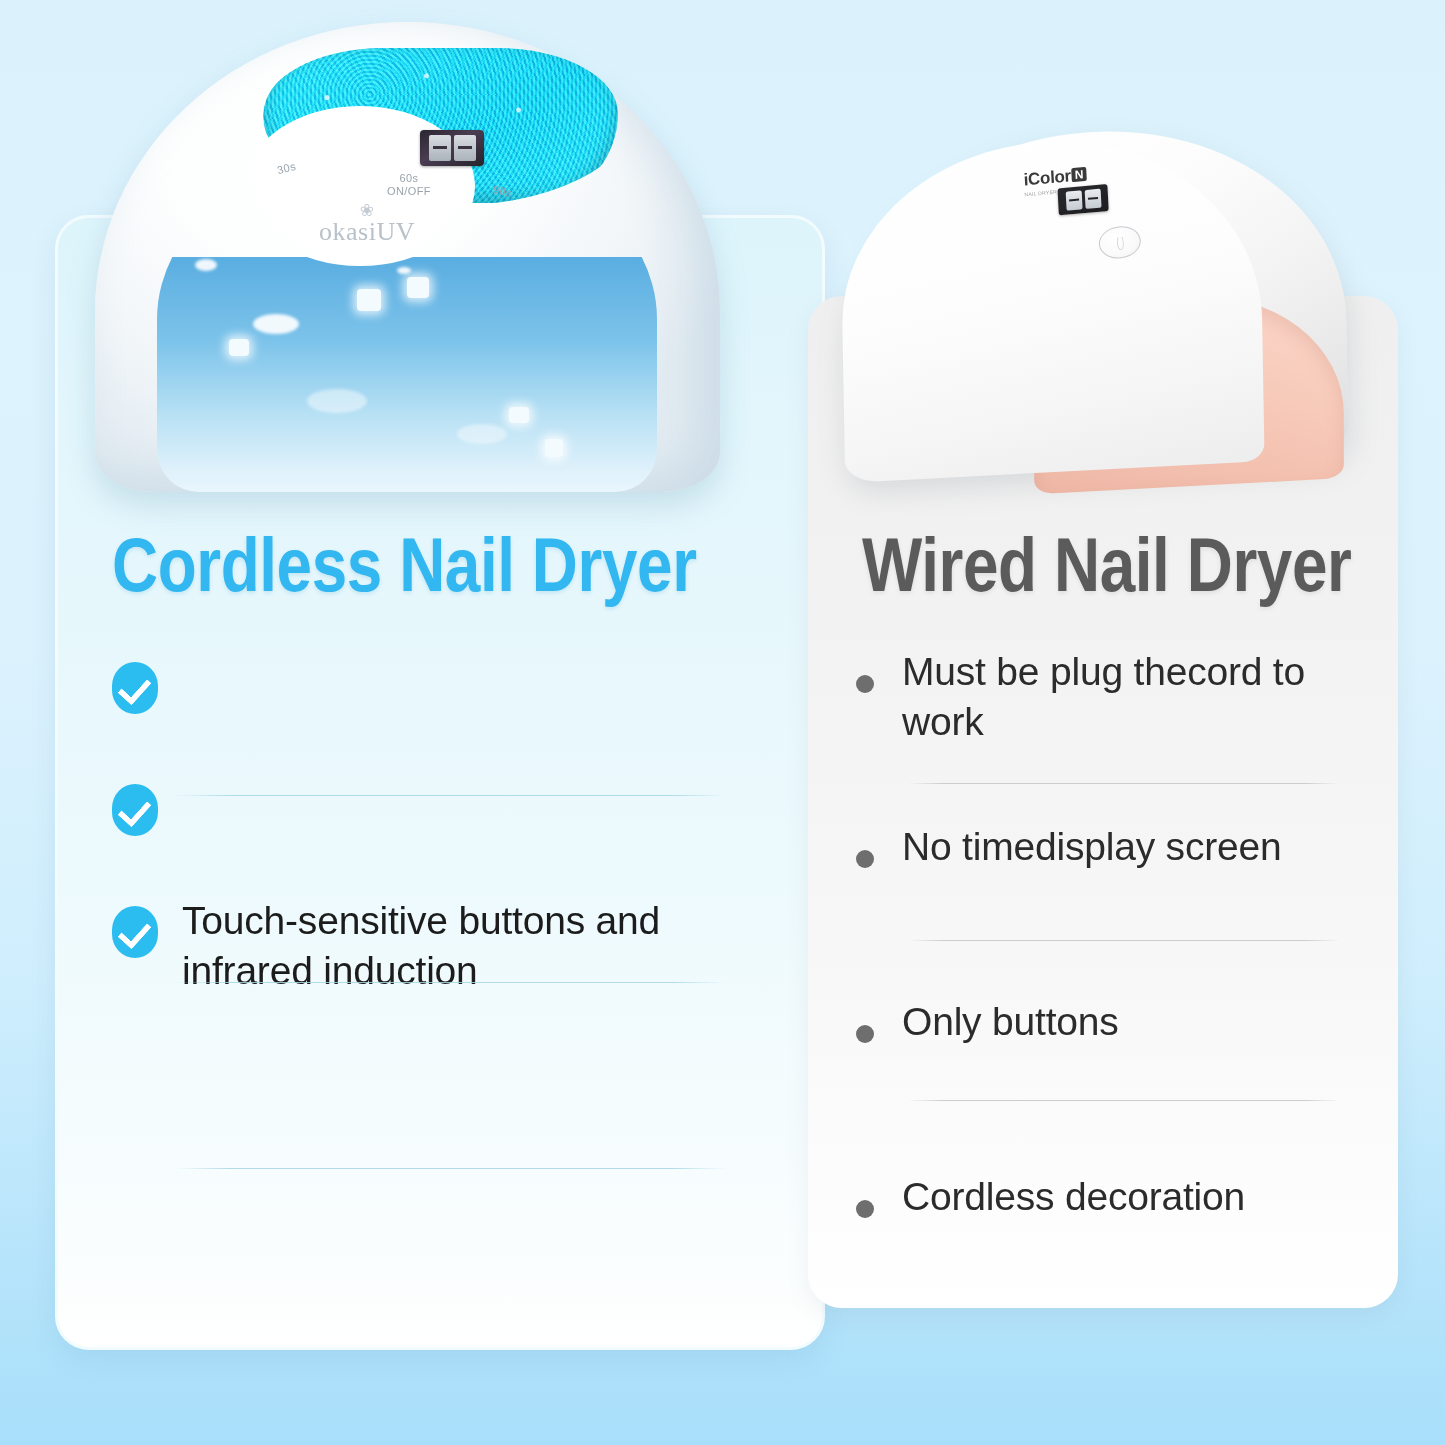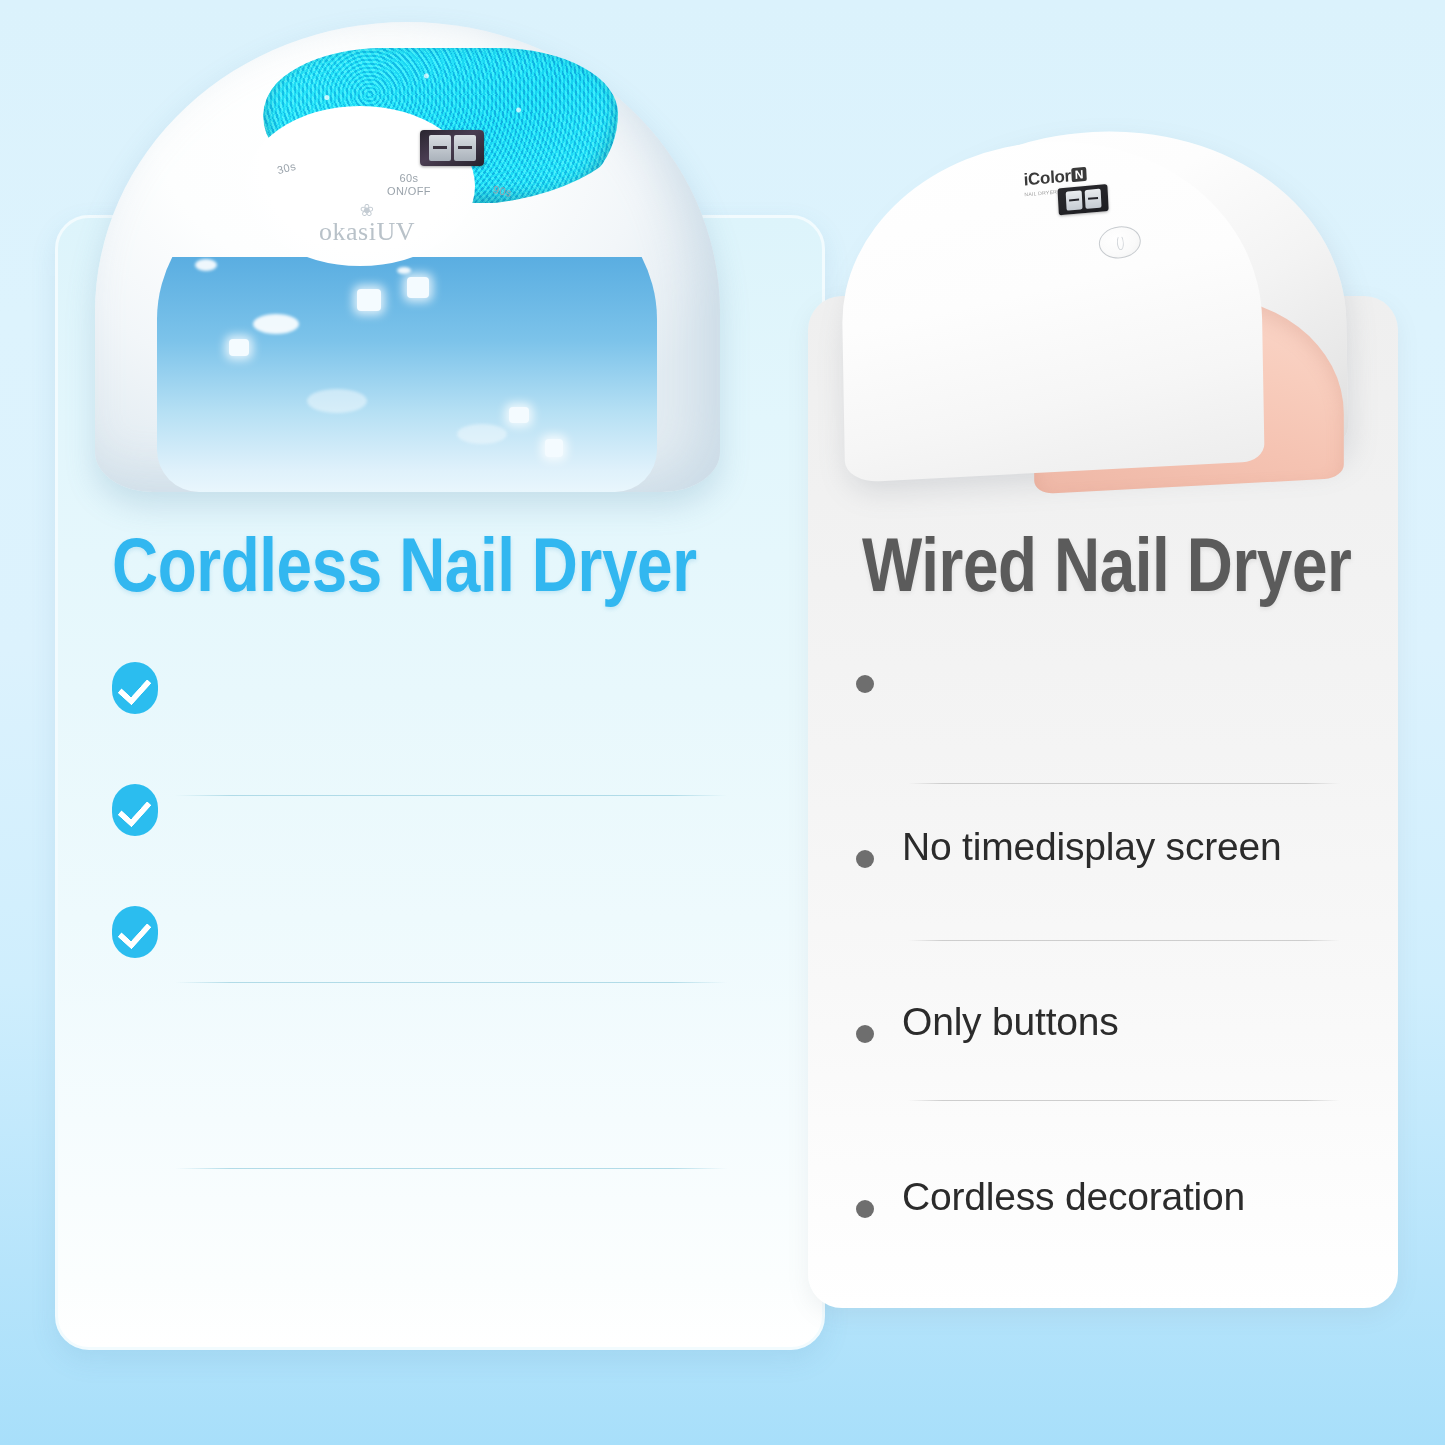--- a/index.html
+++ b/index.html
@@ -508,30 +508,32 @@
 
   <div class="list" id="list-left">
     <div class="feature-row">
       <span class="check-icon"></span>
     </div>
     <div class="feature-row">
       <span class="check-icon"></span>
     </div>
     <div class="feature-row">
       <span class="check-icon"></span>
+      <span class="text">Touch-sensitive buttons and infrared induction</span>
     </div>
   </div>
 
   <div class="divider div-left" style="top:795px;"></div>
   <div class="divider div-left" style="top:982px;"></div>
   <div class="divider div-left" style="top:1168px;"></div>
 
   <div class="list" id="list-right">
     <div class="feature-row">
       <span class="bullet-dot"></span>
+      <span class="text">Must be plug thecord to work</span>
     </div>
     <div class="feature-row">
       <span class="bullet-dot"></span>
       <span class="text">No timedisplay screen</span>
     </div>
     <div class="feature-row">
       <span class="bullet-dot"></span>
       <span class="text">Only buttons</span>
     </div>
     <div class="feature-row">

